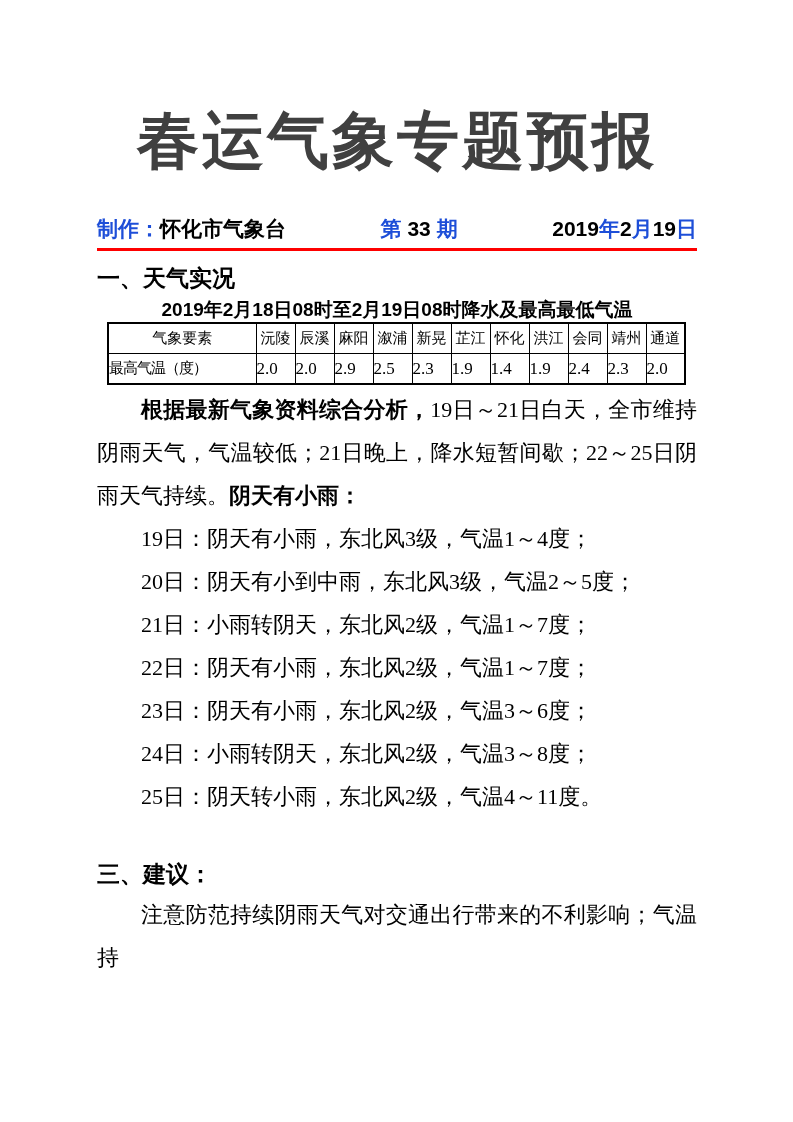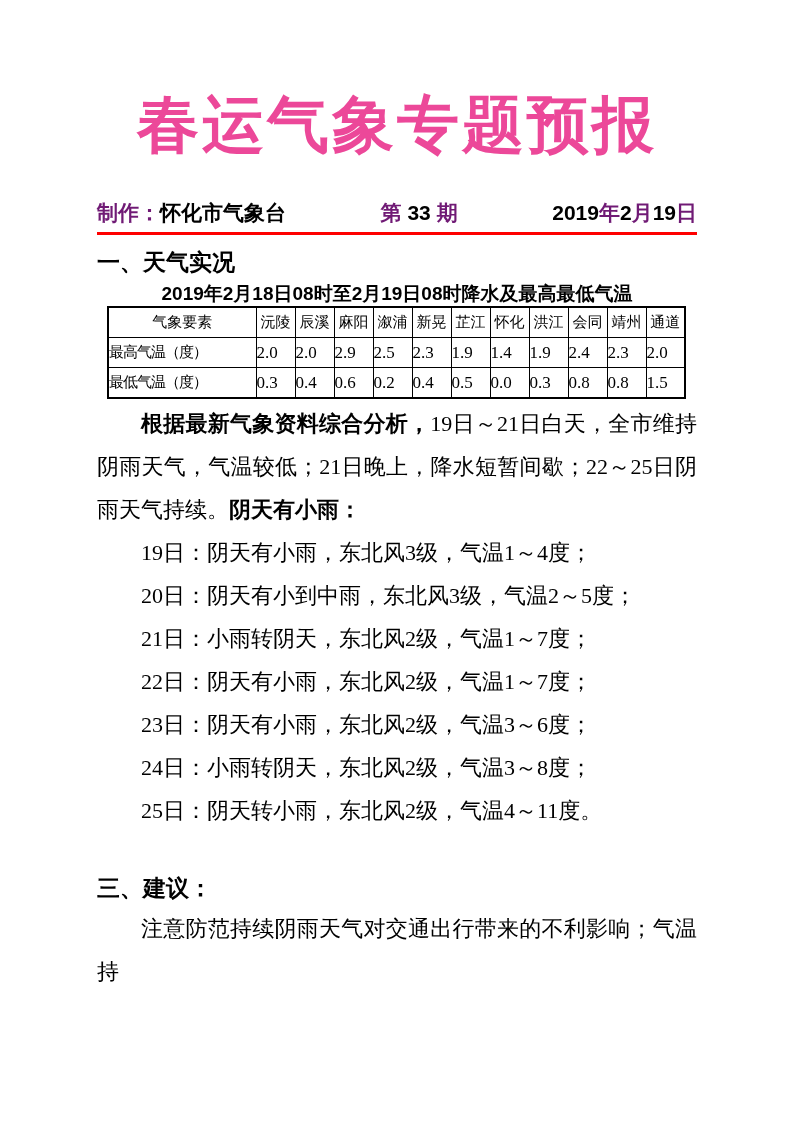--- a/index.html
+++ b/index.html
@@ -9,41 +9,41 @@
     height: 1122px;
     box-sizing: border-box;
     margin: 0 auto;
     padding: 86px 96px 30px 97px;
     background: #ffffff;
     color: #000000;
     font-family: "Liberation Serif", "DejaVu Serif", serif;
     overflow: hidden;
   }
   .doc-title {
-    margin: 0;
+    margin: 16px;
     font-size: 62px;
     line-height: 1.26;
     font-weight: bold;
     letter-spacing: 3px;
     text-align: center;
-    color: #ec4899;
+    color: #404040;
     font-family: "Liberation Serif", "DejaVu Serif", serif;
     white-space: nowrap;
   }
   .masthead {
     display: flex;
     justify-content: space-between;
     align-items: baseline;
     margin-top: 36px;
     font-size: 21px;
     font-weight: bold;
     font-family: "Liberation Sans", "DejaVu Sans", sans-serif;
     line-height: 1.25;
   }
-  .red { color: #701a75; }
+  .red { color: #1d4ed8; }
   .red-rule {
     height: 3px;
     background: #fe0000;
     margin-top: 6px;
   }
   .sec-heading {
     margin: 13px 0 0 0;
     font-size: 23px;
     line-height: 30px;
     font-weight: bold;
@@ -153,34 +153,20 @@
           <td class="value-cell">2.9</td>
           <td class="value-cell">2.5</td>
           <td class="value-cell">2.3</td>
           <td class="value-cell">1.9</td>
           <td class="value-cell">1.4</td>
           <td class="value-cell">1.9</td>
           <td class="value-cell">2.4</td>
           <td class="value-cell">2.3</td>
           <td class="value-cell">2.0</td>
         </tr>
-        <tr>
-          <td class="row-label">最低气温（度）</td>
-          <td class="value-cell">0.3</td>
-          <td class="value-cell">0.4</td>
-          <td class="value-cell">0.6</td>
-          <td class="value-cell">0.2</td>
-          <td class="value-cell">0.4</td>
-          <td class="value-cell">0.5</td>
-          <td class="value-cell">0.0</td>
-          <td class="value-cell">0.3</td>
-          <td class="value-cell">0.8</td>
-          <td class="value-cell">0.8</td>
-          <td class="value-cell">1.5</td>
-        </tr>
       </tbody>
   </table>
 
 
   <p class="para indent intro"><span class="bold">根据最新气象资料综合分析，</span><span>19日～21日白天，全市维持阴雨天气，气温较低；21日晚上，降水短暂间歇；22～25日阴雨天气持续。</span><span class="bold">阴天有小雨：</span></p>
 
   <div id="daily-list">
       <p class="para indent daily-line">19日：阴天有小雨，东北风3级，气温1～4度；</p>
       <p class="para indent daily-line">20日：阴天有小到中雨，东北风3级，气温2～5度；</p>
       <p class="para indent daily-line">21日：小雨转阴天，东北风2级，气温1～7度；</p>

